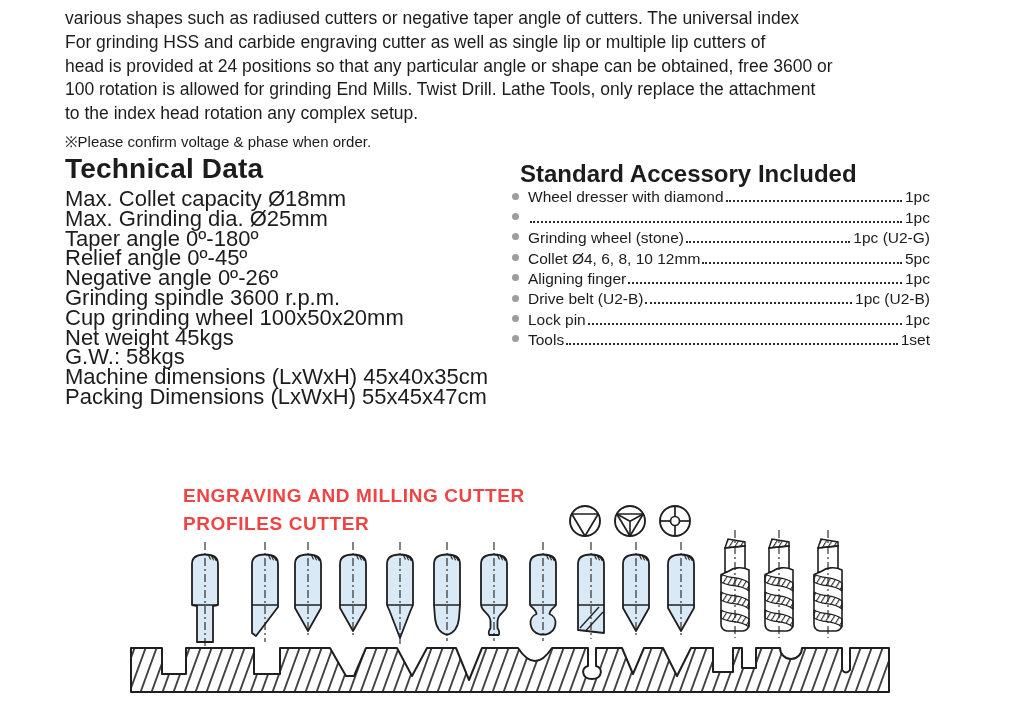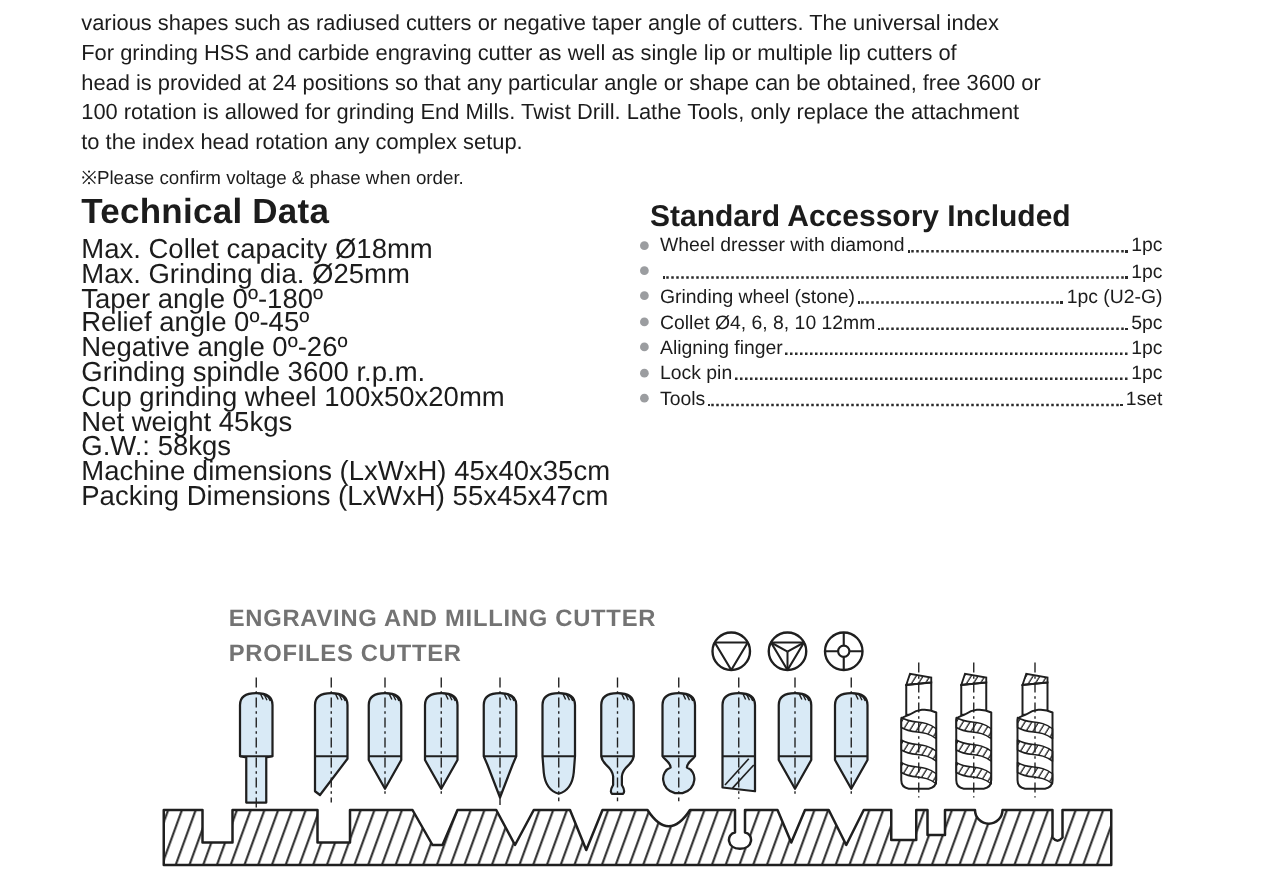--- a/index.html
+++ b/index.html
@@ -16,21 +16,21 @@
   .tech-items { margin-top:7px; font-size:22px; line-height:19.8px; }
   .tech-items div { white-space:nowrap; }
   .acc { position:absolute; left:512px; top:162px; width:418px; }
   .acc h2 { font-size:24px; font-weight:bold; margin-left:8px; line-height:24px; white-space:nowrap; }
   .acc-items { font-size:15.5px; }
   .acc-item { display:flex; align-items:flex-end; height:20.4px; }
   .bullet { width:7px; height:7px; border-radius:50%; background:#9b9da0; flex:none; align-self:center; margin-right:9px; }
   .acc-name { white-space:nowrap; }
   .leader { flex:1; min-width:10px; border-bottom:2px dotted #2b2b2b; margin:0 3px 4px 2px; }
   .qty { white-space:nowrap; }
-  .profiles-title { position:absolute; left:183px; top:482px; font-size:19px; font-weight:bold; line-height:28px; letter-spacing:0.6px; color:#737373; }
+  .profiles-title { position:absolute; left:183px; top:482px; font-size:19px; font-weight:bold; line-height:28px; letter-spacing:0.6px; color:#ef4444; }
   .profiles-title div { white-space:nowrap; }
   #illustration { position:absolute; left:0; top:460px; }
 </style>
 </head>
 <body>
 
 <div class="intro">
     <div>various shapes such as radiused cutters or negative taper angle of cutters. The universal index</div>
     <div>For grinding HSS and carbide engraving cutter as well as single lip or multiple lip cutters of</div>
     <div>head is provided at 24 positions so that any particular angle or shape can be obtained, free 3600 or</div>
@@ -83,20 +83,26 @@
         <span class="qty">5pc</span>
       </div>
       <div class="acc-item">
         <span class="bullet"></span>
         <span class="acc-name">Aligning finger</span>
         <span class="leader"></span>
         <span class="qty">1pc</span>
       </div>
       <div class="acc-item">
         <span class="bullet"></span>
+        <span class="acc-name">Drive belt (U2-B)</span>
+        <span class="leader"></span>
+        <span class="qty">1pc (U2-B)</span>
+      </div>
+      <div class="acc-item">
+        <span class="bullet"></span>
         <span class="acc-name">Lock pin</span>
         <span class="leader"></span>
         <span class="qty">1pc</span>
       </div>
       <div class="acc-item">
         <span class="bullet"></span>
         <span class="acc-name">Tools</span>
         <span class="leader"></span>
         <span class="qty">1set</span>
       </div>

